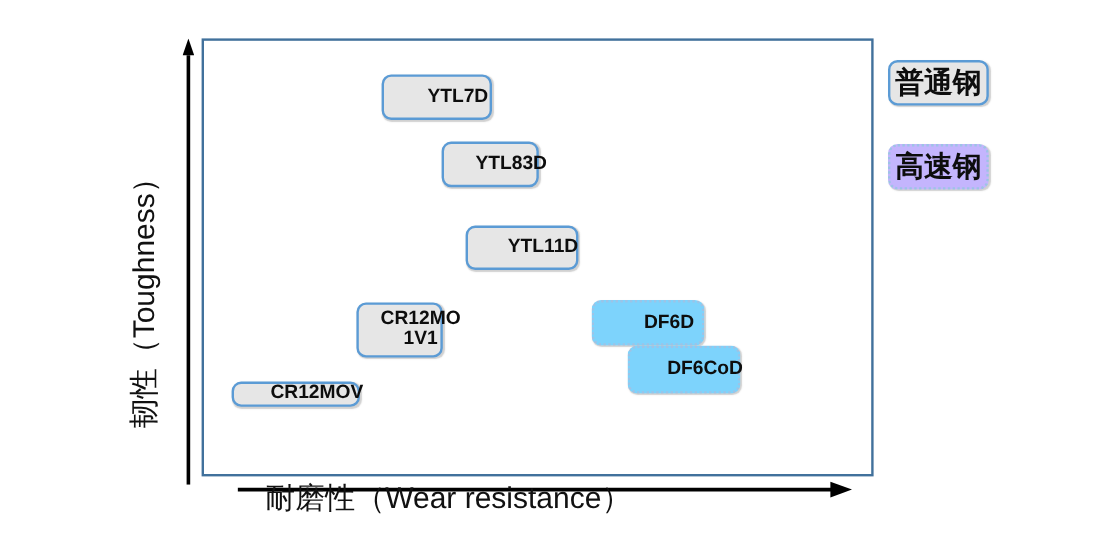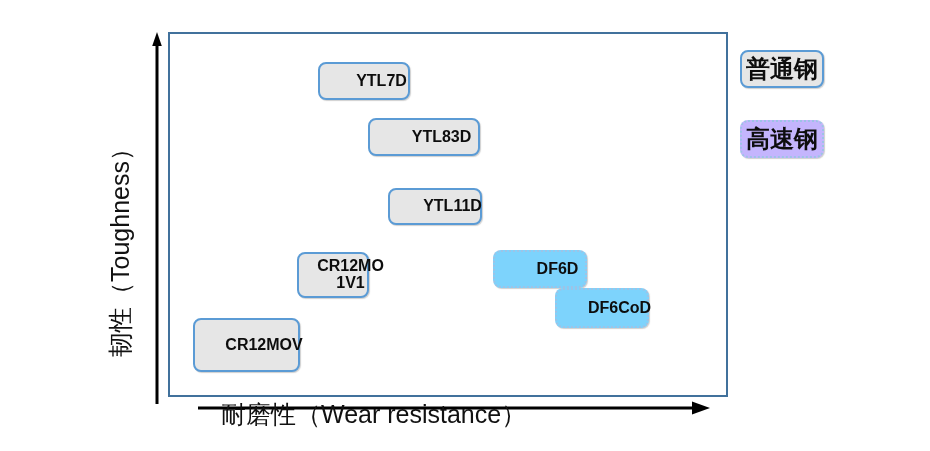--- a/index.html
+++ b/index.html
@@ -155,37 +155,37 @@
     <polygon points="512,8 494,1.5 494,14.5" fill="#000000"></polygon>
   </svg>
 
   <div id="y-axis-label">韧性（Toughness）</div>
   <div id="x-axis-label">耐磨性（Wear resistance）</div>
 
   <div id="nodes-layer">
       <div class="node ordinary" style="left: 318px; top: 62px; width: 92px; height: 38px;">
         <span class="node-label">YTL7D</span>
       </div>
-      <div class="node ordinary" style="left: 368px; top: 118px; width: 112px; height: 38px;">
+      <div class="node ordinary" style="left: 368px; top: 118px; width: 81px; height: 38px;">
         <span class="node-label">YTL83D</span>
       </div>
       <div class="node ordinary" style="left: 388px; top: 188px; width: 94px; height: 37px;">
         <span class="node-label">YTL11D</span>
       </div>
       <div class="node ordinary" style="left: 297px; top: 252px; width: 72px; height: 46px;">
         <span class="node-label">CR12MO
 1V1</span>
       </div>
-      <div class="node ordinary" style="left: 193px; top: 318px; width: 107px; height: 54px;">
+      <div class="node ordinary" style="left: 193px; top: 318px; width: 107px; height: 21px;">
         <span class="node-label">CR12MOV</span>
       </div>
       <div class="node hss" style="left: 493px; top: 250px; width: 94px; height: 38px;">
         <span class="node-label">DF6D</span>
       </div>
-      <div class="node hss" style="left: 523px; top: 288px; width: 94px; height: 40px; margin-left: 32px;">
+      <div class="node hss" style="left: 523px; top: 288px; width: 94px; height: 40px;">
         <span class="node-label">DF6CoD</span>
       </div>
     </div>
 
   <div id="legend">
     <div class="legend-item ordinary" id="legend-ordinary">
       <span>普通钢</span>
     </div>
     <div class="legend-item hss" id="legend-hss">
       <span>高速钢</span>

